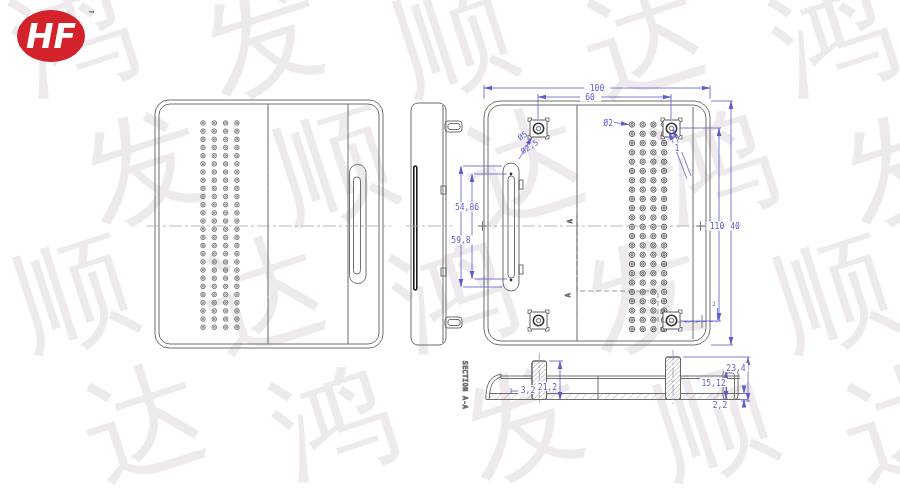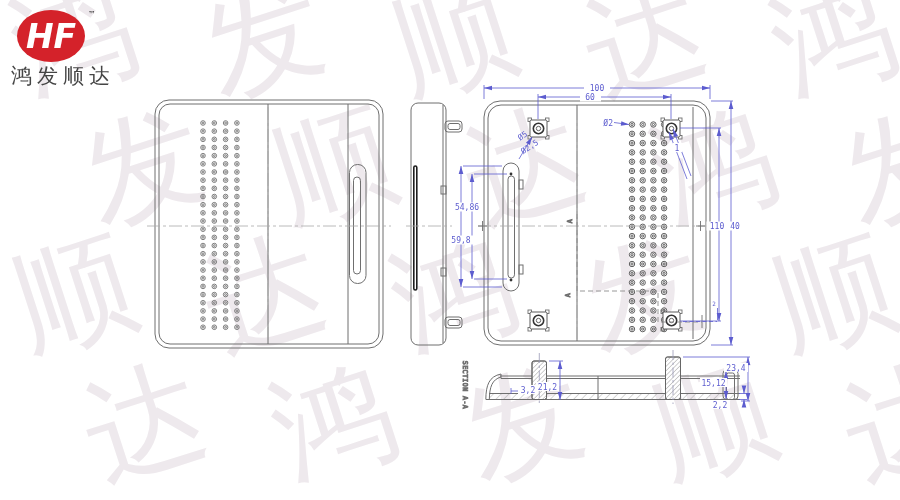--- a/index.html
+++ b/index.html
@@ -659,15 +659,14 @@
       <text class="dim" x="720" y="407.5" text-anchor="middle">2,2</text>
     </g>
   </g>
 </svg>
 
 <svg id="logo" width="150" height="60">
   <ellipse cx="43" cy="32" rx="34" ry="26" fill="#d4222a"></ellipse>
   <text x="43" y="44" text-anchor="middle" font-family="DejaVu Sans, sans-serif" font-size="33" font-weight="bold" font-style="italic" fill="#ffffff">HF</text>
   <text x="80" y="13" font-family="DejaVu Sans, sans-serif" font-size="8" fill="#3a3a3a">™</text>
 </svg>
-<div id="company">鸿发顺达</div>
 
 </div>
 
 </body></html>

